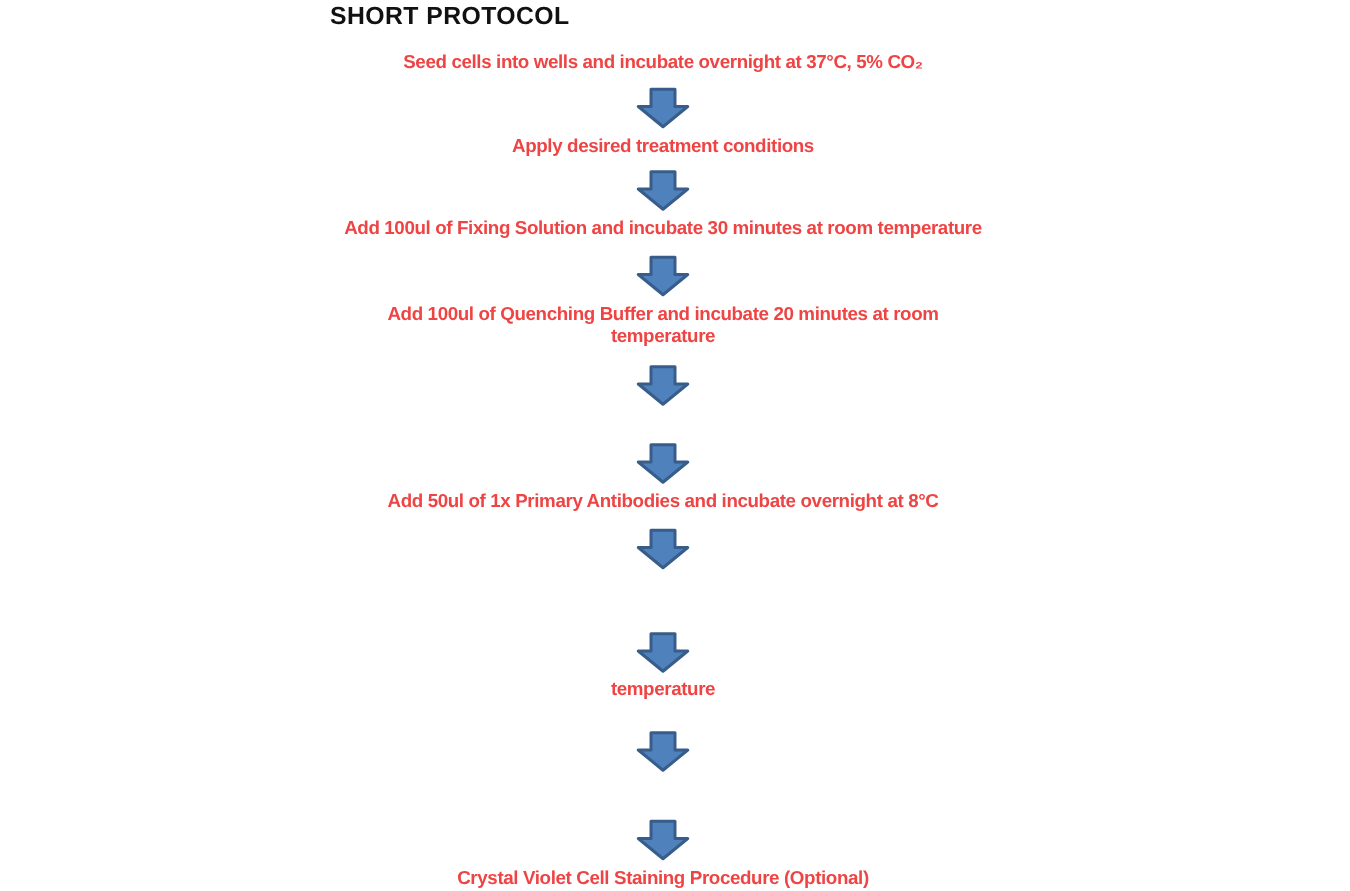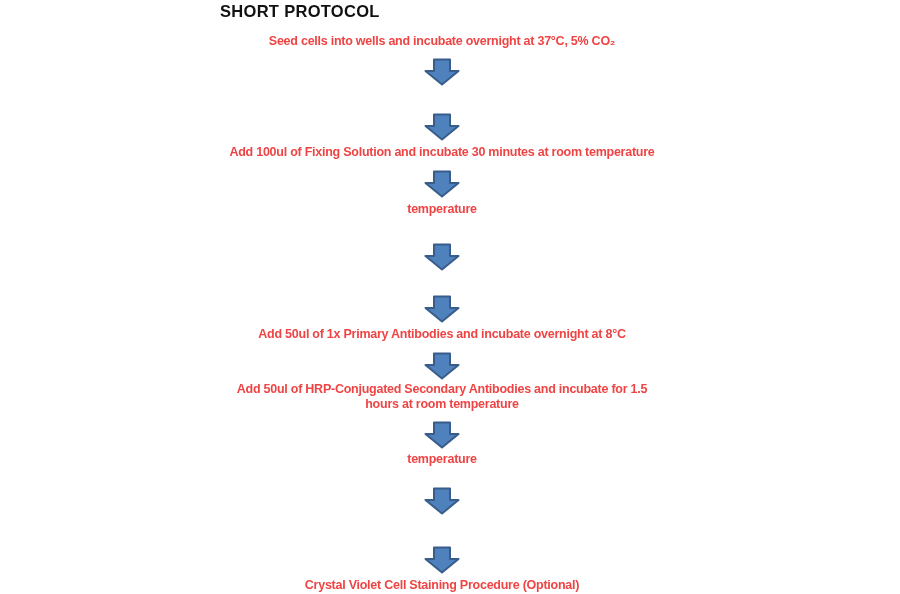--- a/index.html
+++ b/index.html
@@ -52,38 +52,42 @@
   <div class="step" style="top:34px">
     <div class="line">Seed cells into wells and incubate overnight at 37°C, 5% CO₂</div>
   </div>
 
   <div class="arrow" style="top:58px">
     <svg viewBox="0 0 36 28" aria-hidden="true">
       <polygon points="10,1.5 26,1.5 26,13 34.5,13 18,26.5 1.5,13 10,13" stroke-width="2" stroke-linejoin="round" fill="#4f81bd" stroke="#385d8a"></polygon>
     </svg>
   </div>
 
+  <div class="step" style="top:90px">
+    <div class="line">Apply desired treatment conditions</div>
+  </div>
 
   <div class="arrow" style="top:113px">
     <svg viewBox="0 0 36 28" aria-hidden="true">
       <polygon points="10,1.5 26,1.5 26,13 34.5,13 18,26.5 1.5,13 10,13" stroke-width="2" stroke-linejoin="round" fill="#4f81bd" stroke="#385d8a"></polygon>
     </svg>
   </div>
 
   <div class="step" style="top:145px">
     <div class="line">Add 100ul of Fixing Solution and incubate 30 minutes at room temperature</div>
   </div>
 
   <div class="arrow" style="top:170px">
     <svg viewBox="0 0 36 28" aria-hidden="true">
       <polygon points="10,1.5 26,1.5 26,13 34.5,13 18,26.5 1.5,13 10,13" stroke-width="2" stroke-linejoin="round" fill="#4f81bd" stroke="#385d8a"></polygon>
     </svg>
   </div>
 
   <div class="step" style="top:202px">
+    <div class="line">Add 100ul of Quenching Buffer and incubate 20 minutes at room</div>
     <div class="line">temperature</div>
   </div>
 
   <div class="arrow" style="top:243px">
     <svg viewBox="0 0 36 28" aria-hidden="true">
       <polygon points="10,1.5 26,1.5 26,13 34.5,13 18,26.5 1.5,13 10,13" stroke-width="2" stroke-linejoin="round" fill="#4f81bd" stroke="#385d8a"></polygon>
     </svg>
   </div>
 
 
@@ -96,24 +100,20 @@
   <div class="step" style="top:327px">
     <div class="line">Add 50ul of 1x Primary Antibodies and incubate overnight at 8°C</div>
   </div>
 
   <div class="arrow" style="top:352px">
     <svg viewBox="0 0 36 28" aria-hidden="true">
       <polygon points="10,1.5 26,1.5 26,13 34.5,13 18,26.5 1.5,13 10,13" stroke-width="2" stroke-linejoin="round" fill="#4f81bd" stroke="#385d8a"></polygon>
     </svg>
   </div>
 
-  <div class="step" style="top:382px">
-    <div class="line">Add 50ul of HRP-Conjugated Secondary Antibodies and incubate for 1.5</div>
-    <div class="line">hours at room temperature</div>
-  </div>
 
   <div class="arrow" style="top:421px">
     <svg viewBox="0 0 36 28" aria-hidden="true">
       <polygon points="10,1.5 26,1.5 26,13 34.5,13 18,26.5 1.5,13 10,13" stroke-width="2" stroke-linejoin="round" fill="#4f81bd" stroke="#385d8a"></polygon>
     </svg>
   </div>
 
   <div class="step" style="top:452px">
     <div class="line">temperature</div>
   </div>

